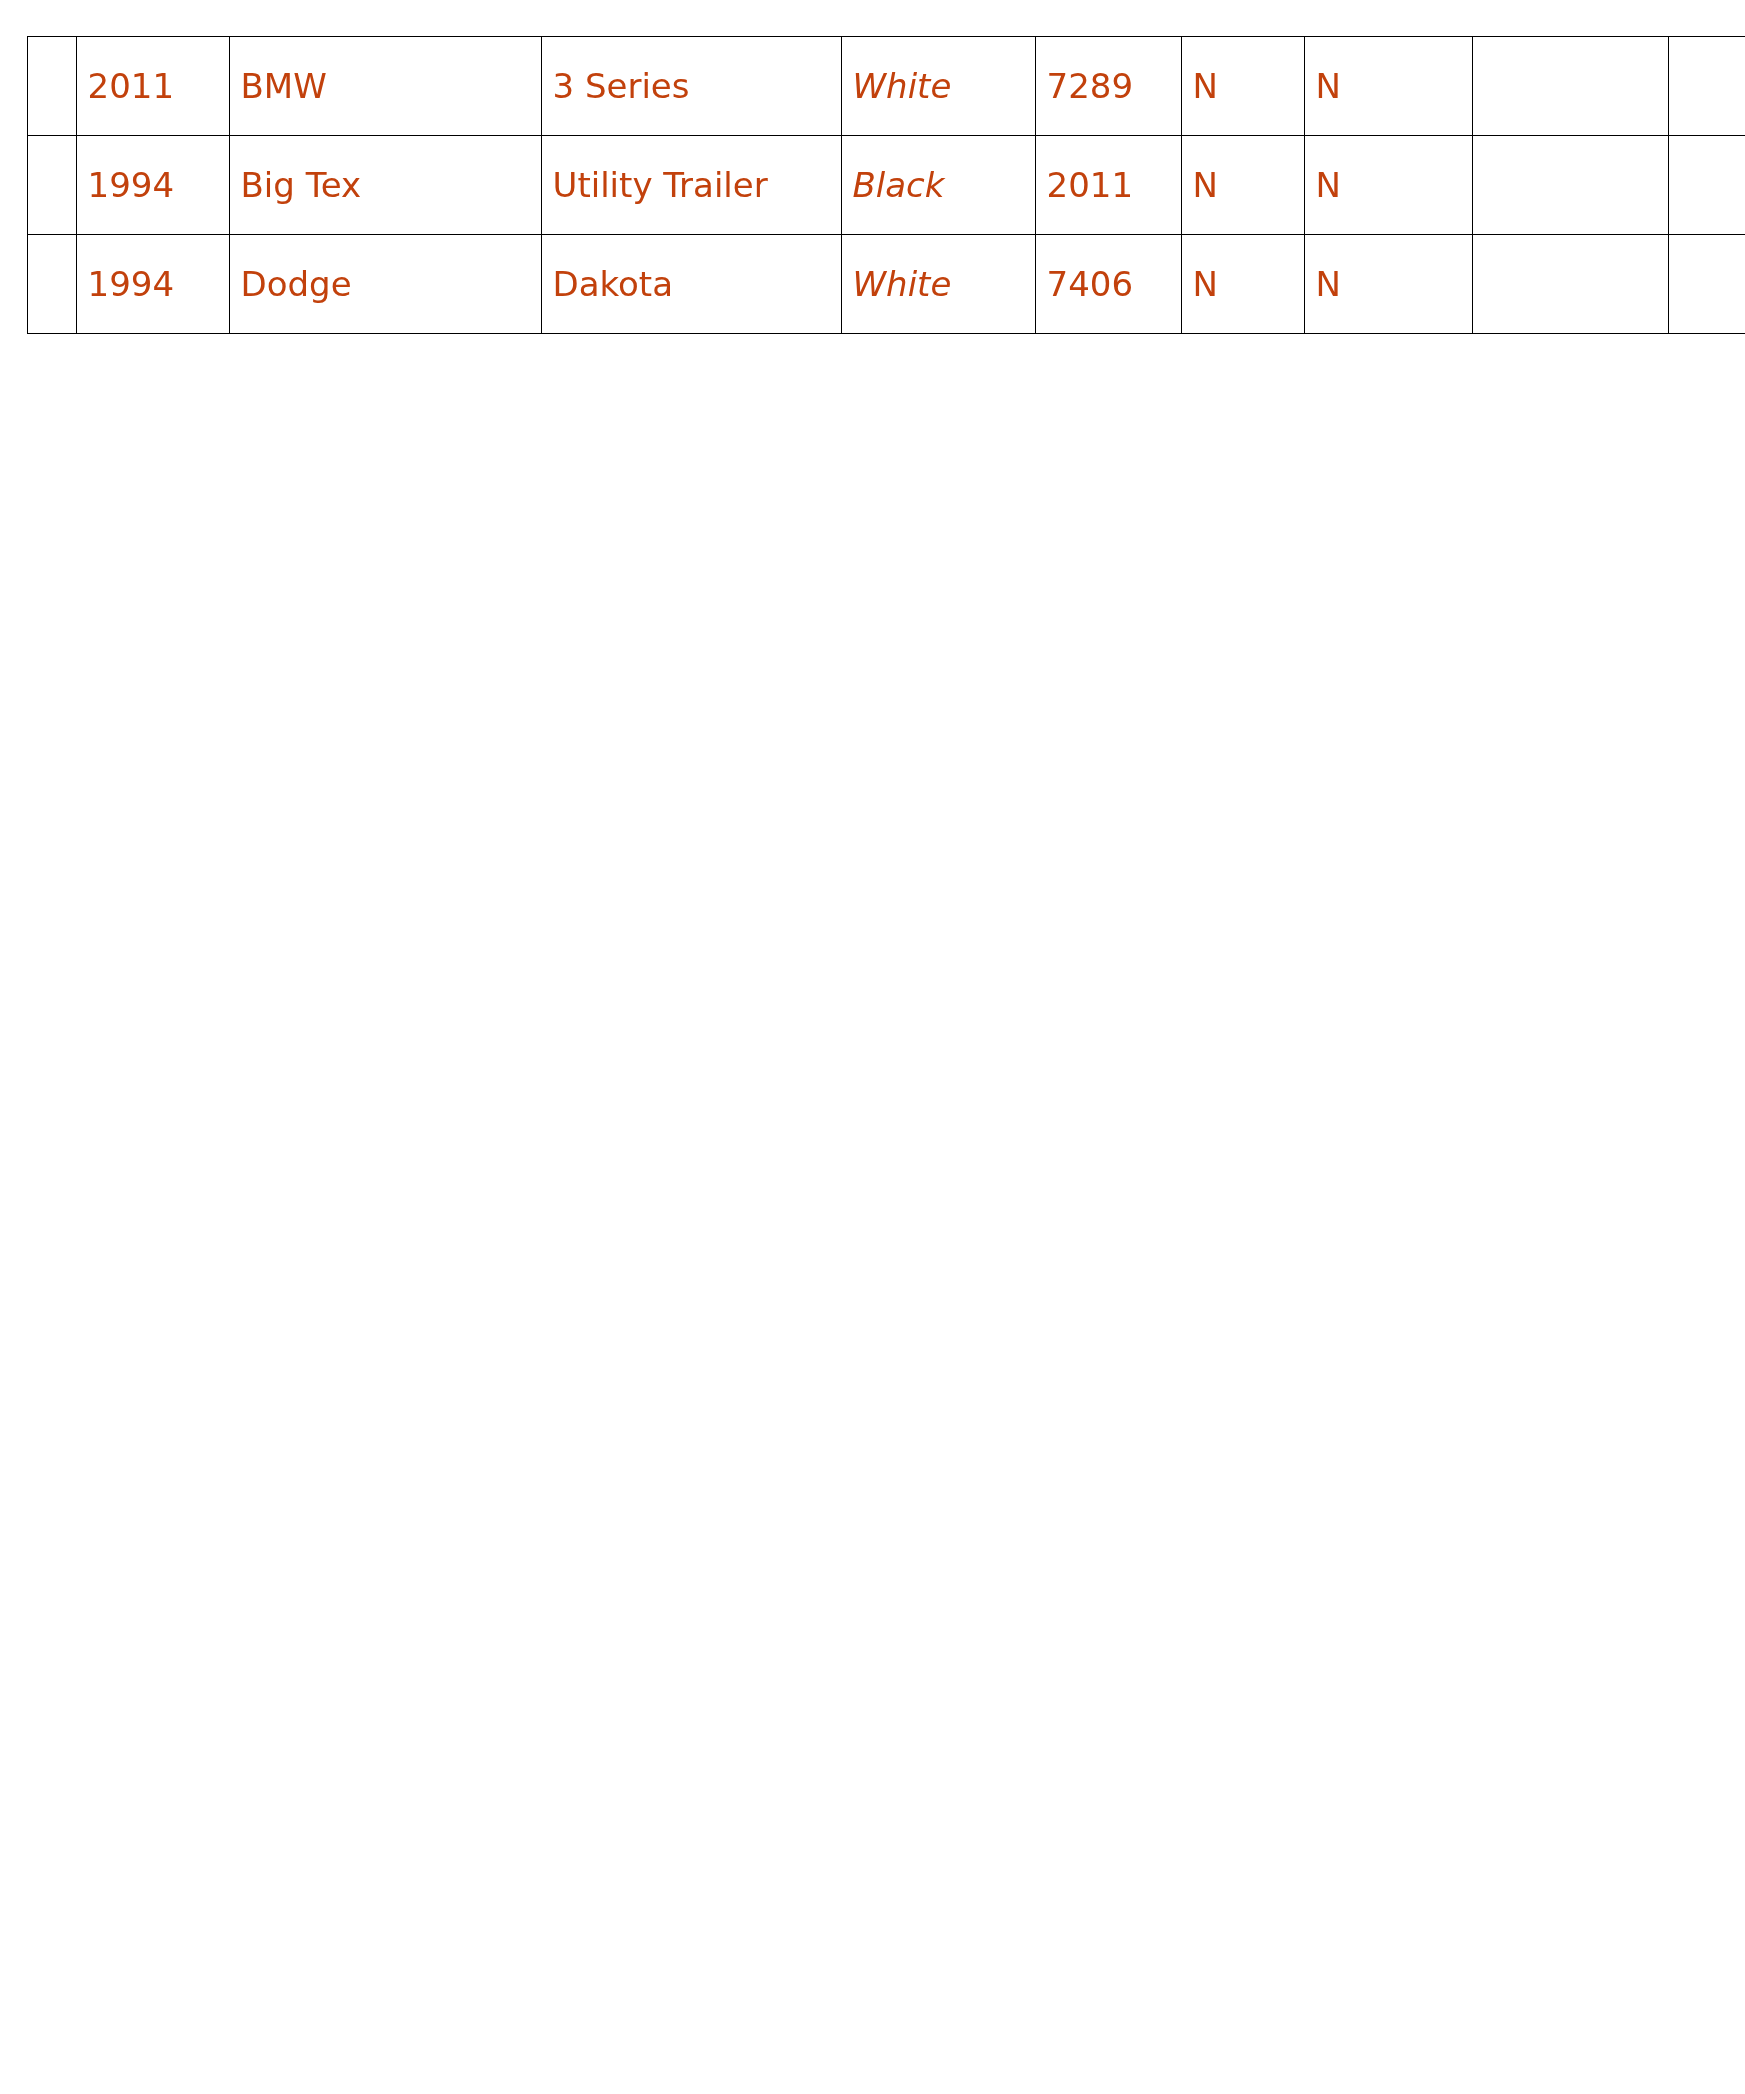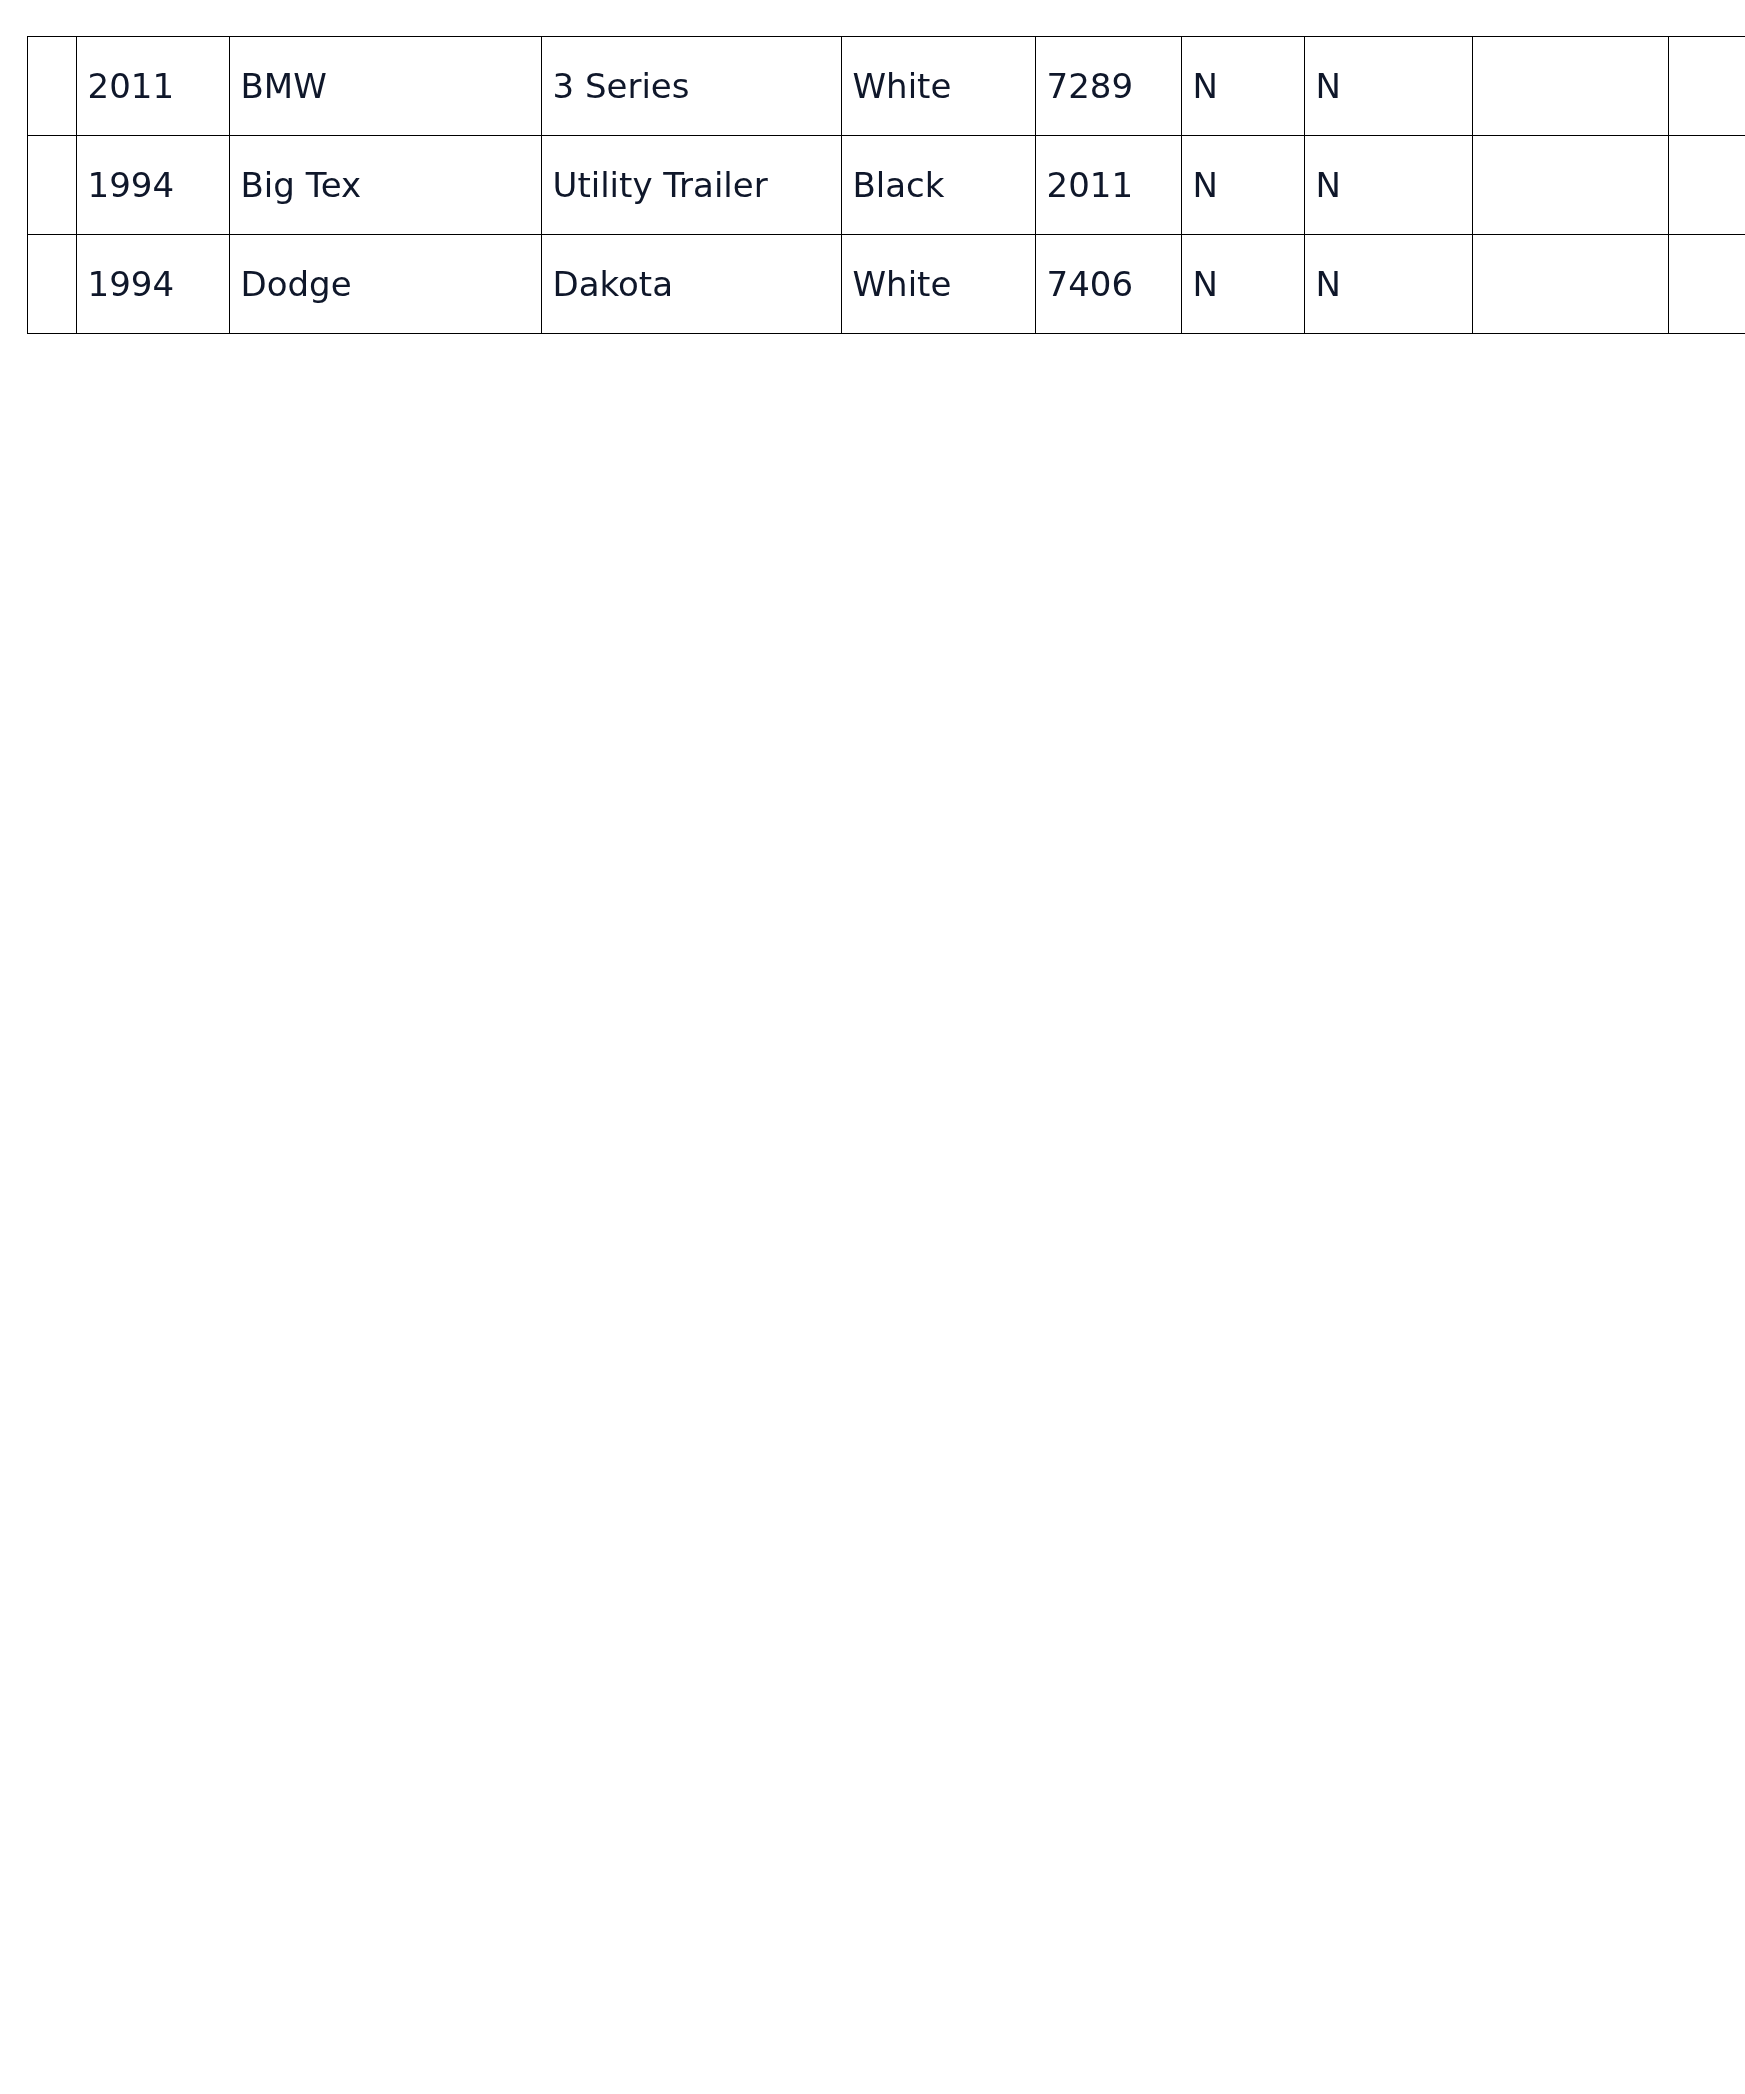--- a/index.html
+++ b/index.html
@@ -28,30 +28,30 @@
     margin: 0;
   }
   table.vehicle-table td {
     border: 1.8px solid #000000;
     padding: 0 11px;
     height: 98px;
     vertical-align: middle;
     font-size: 34px;
     line-height: 1.2;
     font-weight: 400;
-    color: #0f172a;
+    color: #c2410c;
     overflow: hidden;
     white-space: nowrap;
   }
   
   .c-sel   { width: 25.5px;  padding: 0; }
   .c-year  { width: 130px; }
   .c-make  { width: 289px; }
   .c-model { width: 277px; }
-  .c-color { width: 171px; }
+  .c-color { width: 171px; font-style: italic; }
   .c-num   { width: 123px; margin-top: 8px; }
   .c-flag1 { width: 100px; }
   .c-flag2 { width: 145px; }
   .c-blank1{ width: 173px; }
   .c-blank2{ width: 155px; }
 </style>
 </head>
 <body>
 
 <div class="page">

